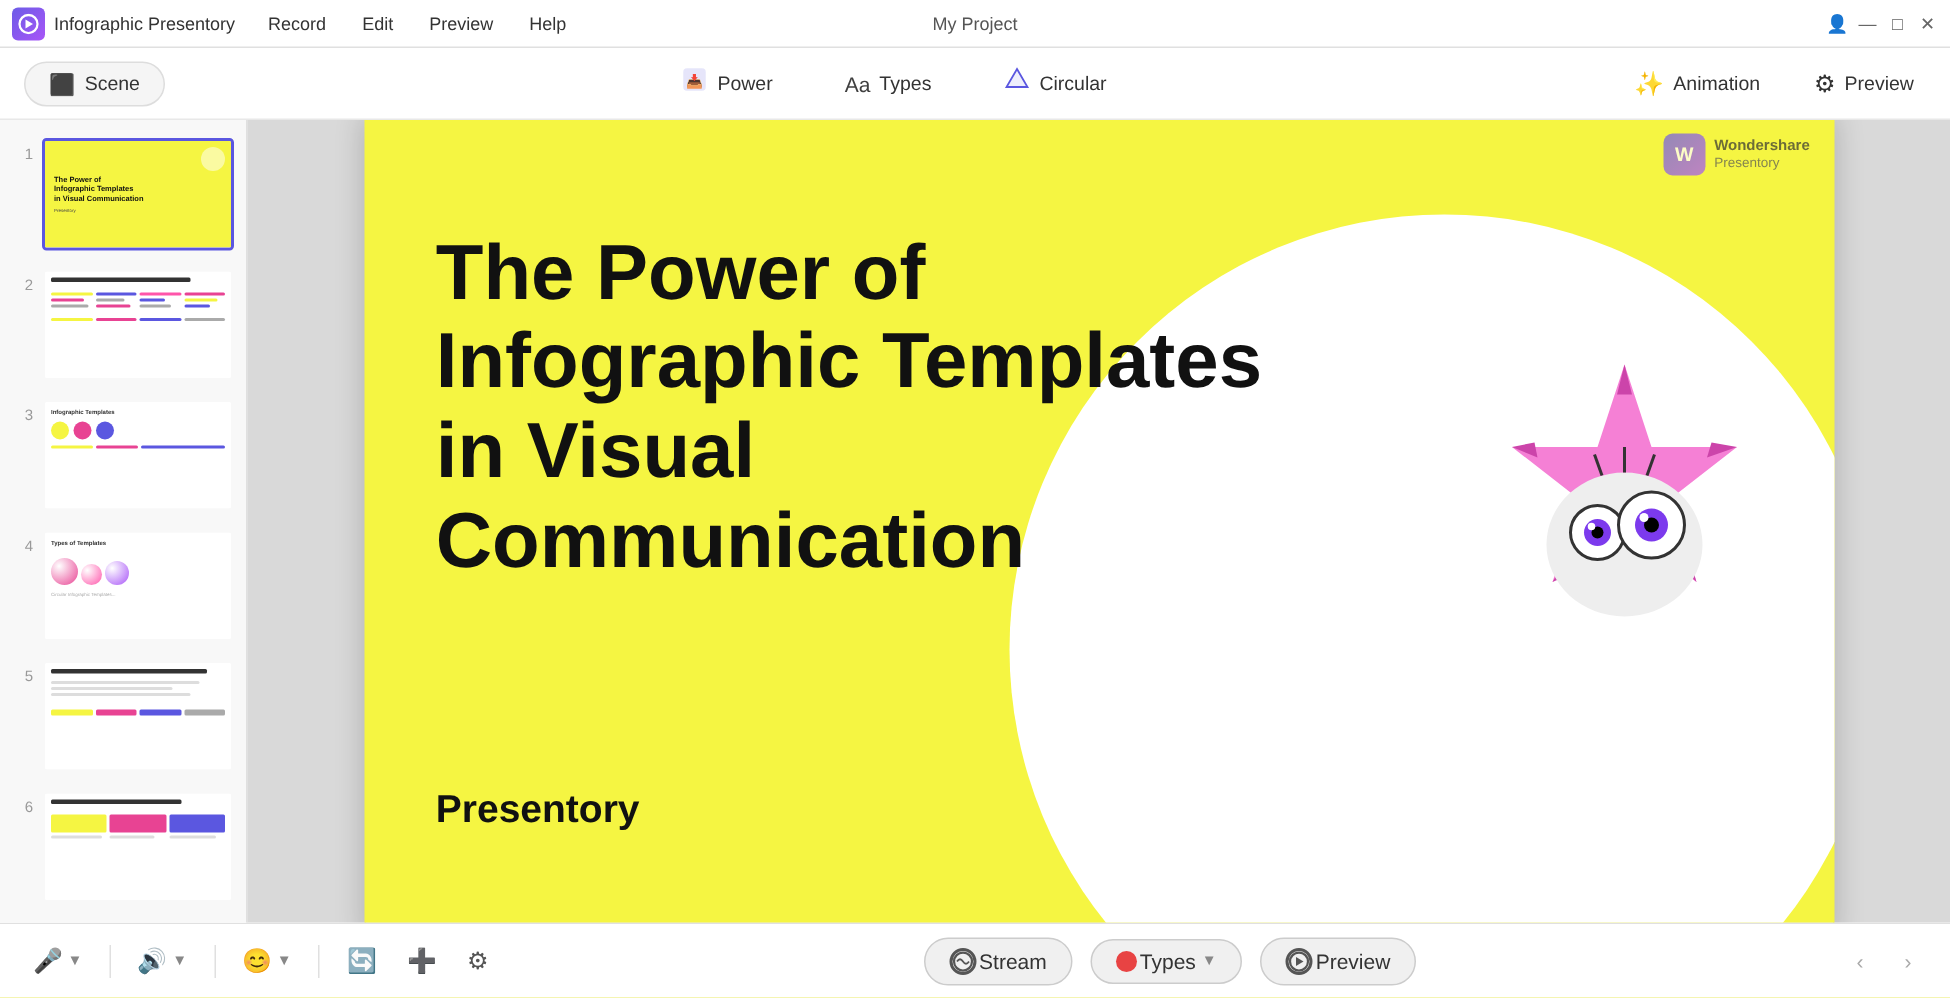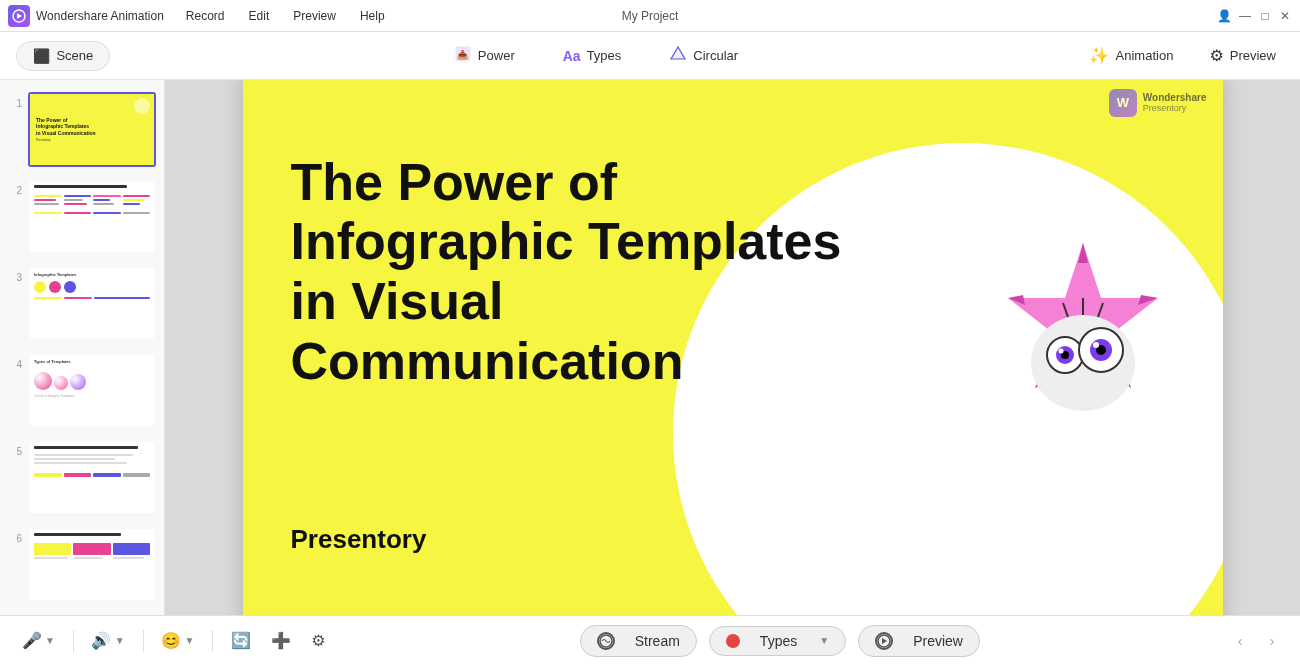--- a/index.html
+++ b/index.html
@@ -448,21 +448,21 @@
     }
 
     .bottom-center {
       display: flex;
       align-items: center;
       gap: 12px;
     }
     .bottom-action-btn {
       display: flex;
       align-items: center;
-      gap: 20px;
+      gap: 2px;
       padding: 6px 16px;
       border-radius: 22px;
       cursor: pointer;
       font-size: 14px;
       font-weight: 500;
       border: none;
     }
     .stream-btn {
       background: #f0f0f0;
       color: #333;
@@ -536,21 +536,21 @@
 
 <div class="title-bar">
   <div class="title-bar-left">
     <div class="app-logo">
       <div class="app-logo-icon">
         <svg width="14" height="14" viewBox="0 0 14 14">
           <circle cx="7" cy="7" r="6" fill="none" stroke="white" stroke-width="1.5"></circle>
           <polygon points="5,4 5,10 10,7" fill="white"></polygon>
         </svg>
       </div>
-      <span class="app-name">Wondershare Animation</span>
+      <span class="app-name">Infographic Presentory</span>
     </div>
     <div class="menu-items">
       <span class="menu-item">Record</span>
       <span class="menu-item">Edit</span>
       <span class="menu-item">Preview</span>
       <span class="menu-item">Help</span>
     </div>
   </div>
   <div class="title-center">My Project</div>
   <div class="window-controls">
@@ -572,21 +572,21 @@
     <div class="toolbar-tool">
       <span class="tool-icon">
         <svg width="18" height="18" viewBox="0 0 18 18">
             <rect x="2" y="2" width="14" height="14" rx="2" fill="#5b57e0" opacity="0.15" stroke="#5b57e0" stroke-width="1"></rect>
             <text x="9" y="13" text-anchor="middle" font-size="9" fill="#5b57e0">📥</text>
           </svg>
       </span>
       <span>Power</span>
     </div>
     <div class="toolbar-tool">
-      <span class="tool-icon" style="font-weight:bold;color:#8b5cf6;font-size:14px;">Aa</span>
+      <span class="tool-icon" style="font-weight:normal;color:#404040;font-size:14px;">Aa</span>
       <span>Types</span>
     </div>
     <div class="toolbar-tool">
       <span class="tool-icon">
         <svg width="18" height="18" viewBox="0 0 18 18">
             <polygon points="9,2 16,14 2,14" fill="none" stroke="#5b57e0" stroke-width="1.2"></polygon>
             <polygon points="9,2 16,14 2,14" fill="#5b57e0" opacity="0.1"></polygon>
           </svg>
       </span>
       <span>Circular</span>

